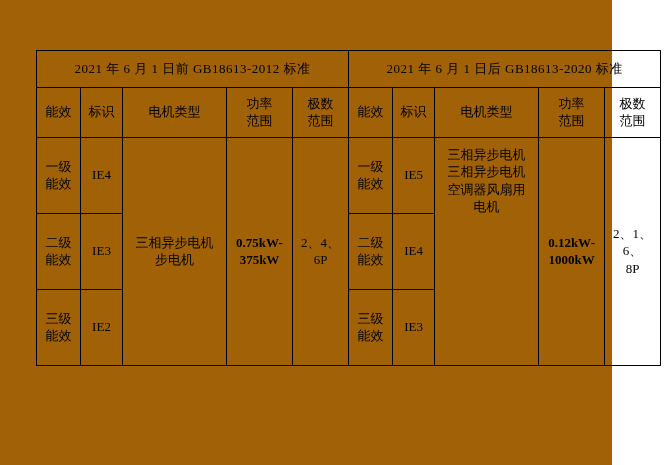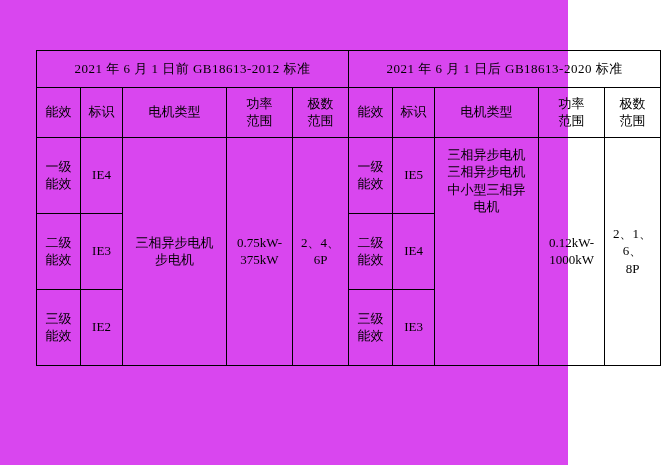--- a/index.html
+++ b/index.html
@@ -9,23 +9,23 @@
   }
   body {
     width: 672px;
     height: 465px;
     font-family: "Liberation Serif", "DejaVu Serif", serif;
     color: #000000;
     overflow: hidden;
   }
   .page {
     position: relative;
-    width: 568px;
+    width: 612px;
     height: 465px;
-    background: #d946ef;
+    background: #a16207;
   }
   table.spec {
     position: absolute;
     left: 36px;
     top: 50px;
     width: 600px;
     border-collapse: collapse;
     table-layout: fixed;
   }
   table.spec td {
@@ -60,21 +60,21 @@
     font-size: 13px;
     margin-top: 48px;
   }
   
   .c-grade { width: 44px; }
   .c-mark  { width: 42px; }
   .c-type  { width: 104px; }
   .c-power { width: 66px; }
   .c-pole  { width: 56px; }
 
-  .nowrap { white-space: nowrap; }
+  .nowrap { white-space: nowrap; font-weight: bold; }
 </style>
 </head>
 <body>
 
 <div class="page">
 
   <table class="spec">
     <colgroup>
       <col class="c-grade">
         <col class="c-mark">
@@ -136,21 +136,21 @@
         <td class="cell-left" rowspan="3">2、4、6P</td>
 
         <td class="grade">
           <div>一级</div>
           <div>能效</div>
         </td>
         <td class="cell-center">IE5</td>
         <td class="cell-left" rowspan="3" style="vertical-align:top; padding-top:8px !important;">
           <div>三相异步电机</div>
           <div>三相异步电机</div>
-          <div>中小型三相异</div>
+          <div>空调器风扇用</div>
           <div>电机</div>
         </td>
         <td class="cell-left" rowspan="3">
           <div class="nowrap">0.12kW-</div>
           <div class="nowrap">1000kW</div>
         </td>
         <td class="cell-left" rowspan="3">
           <div>2、1、6、</div>
           <div>8P</div>
         </td>

